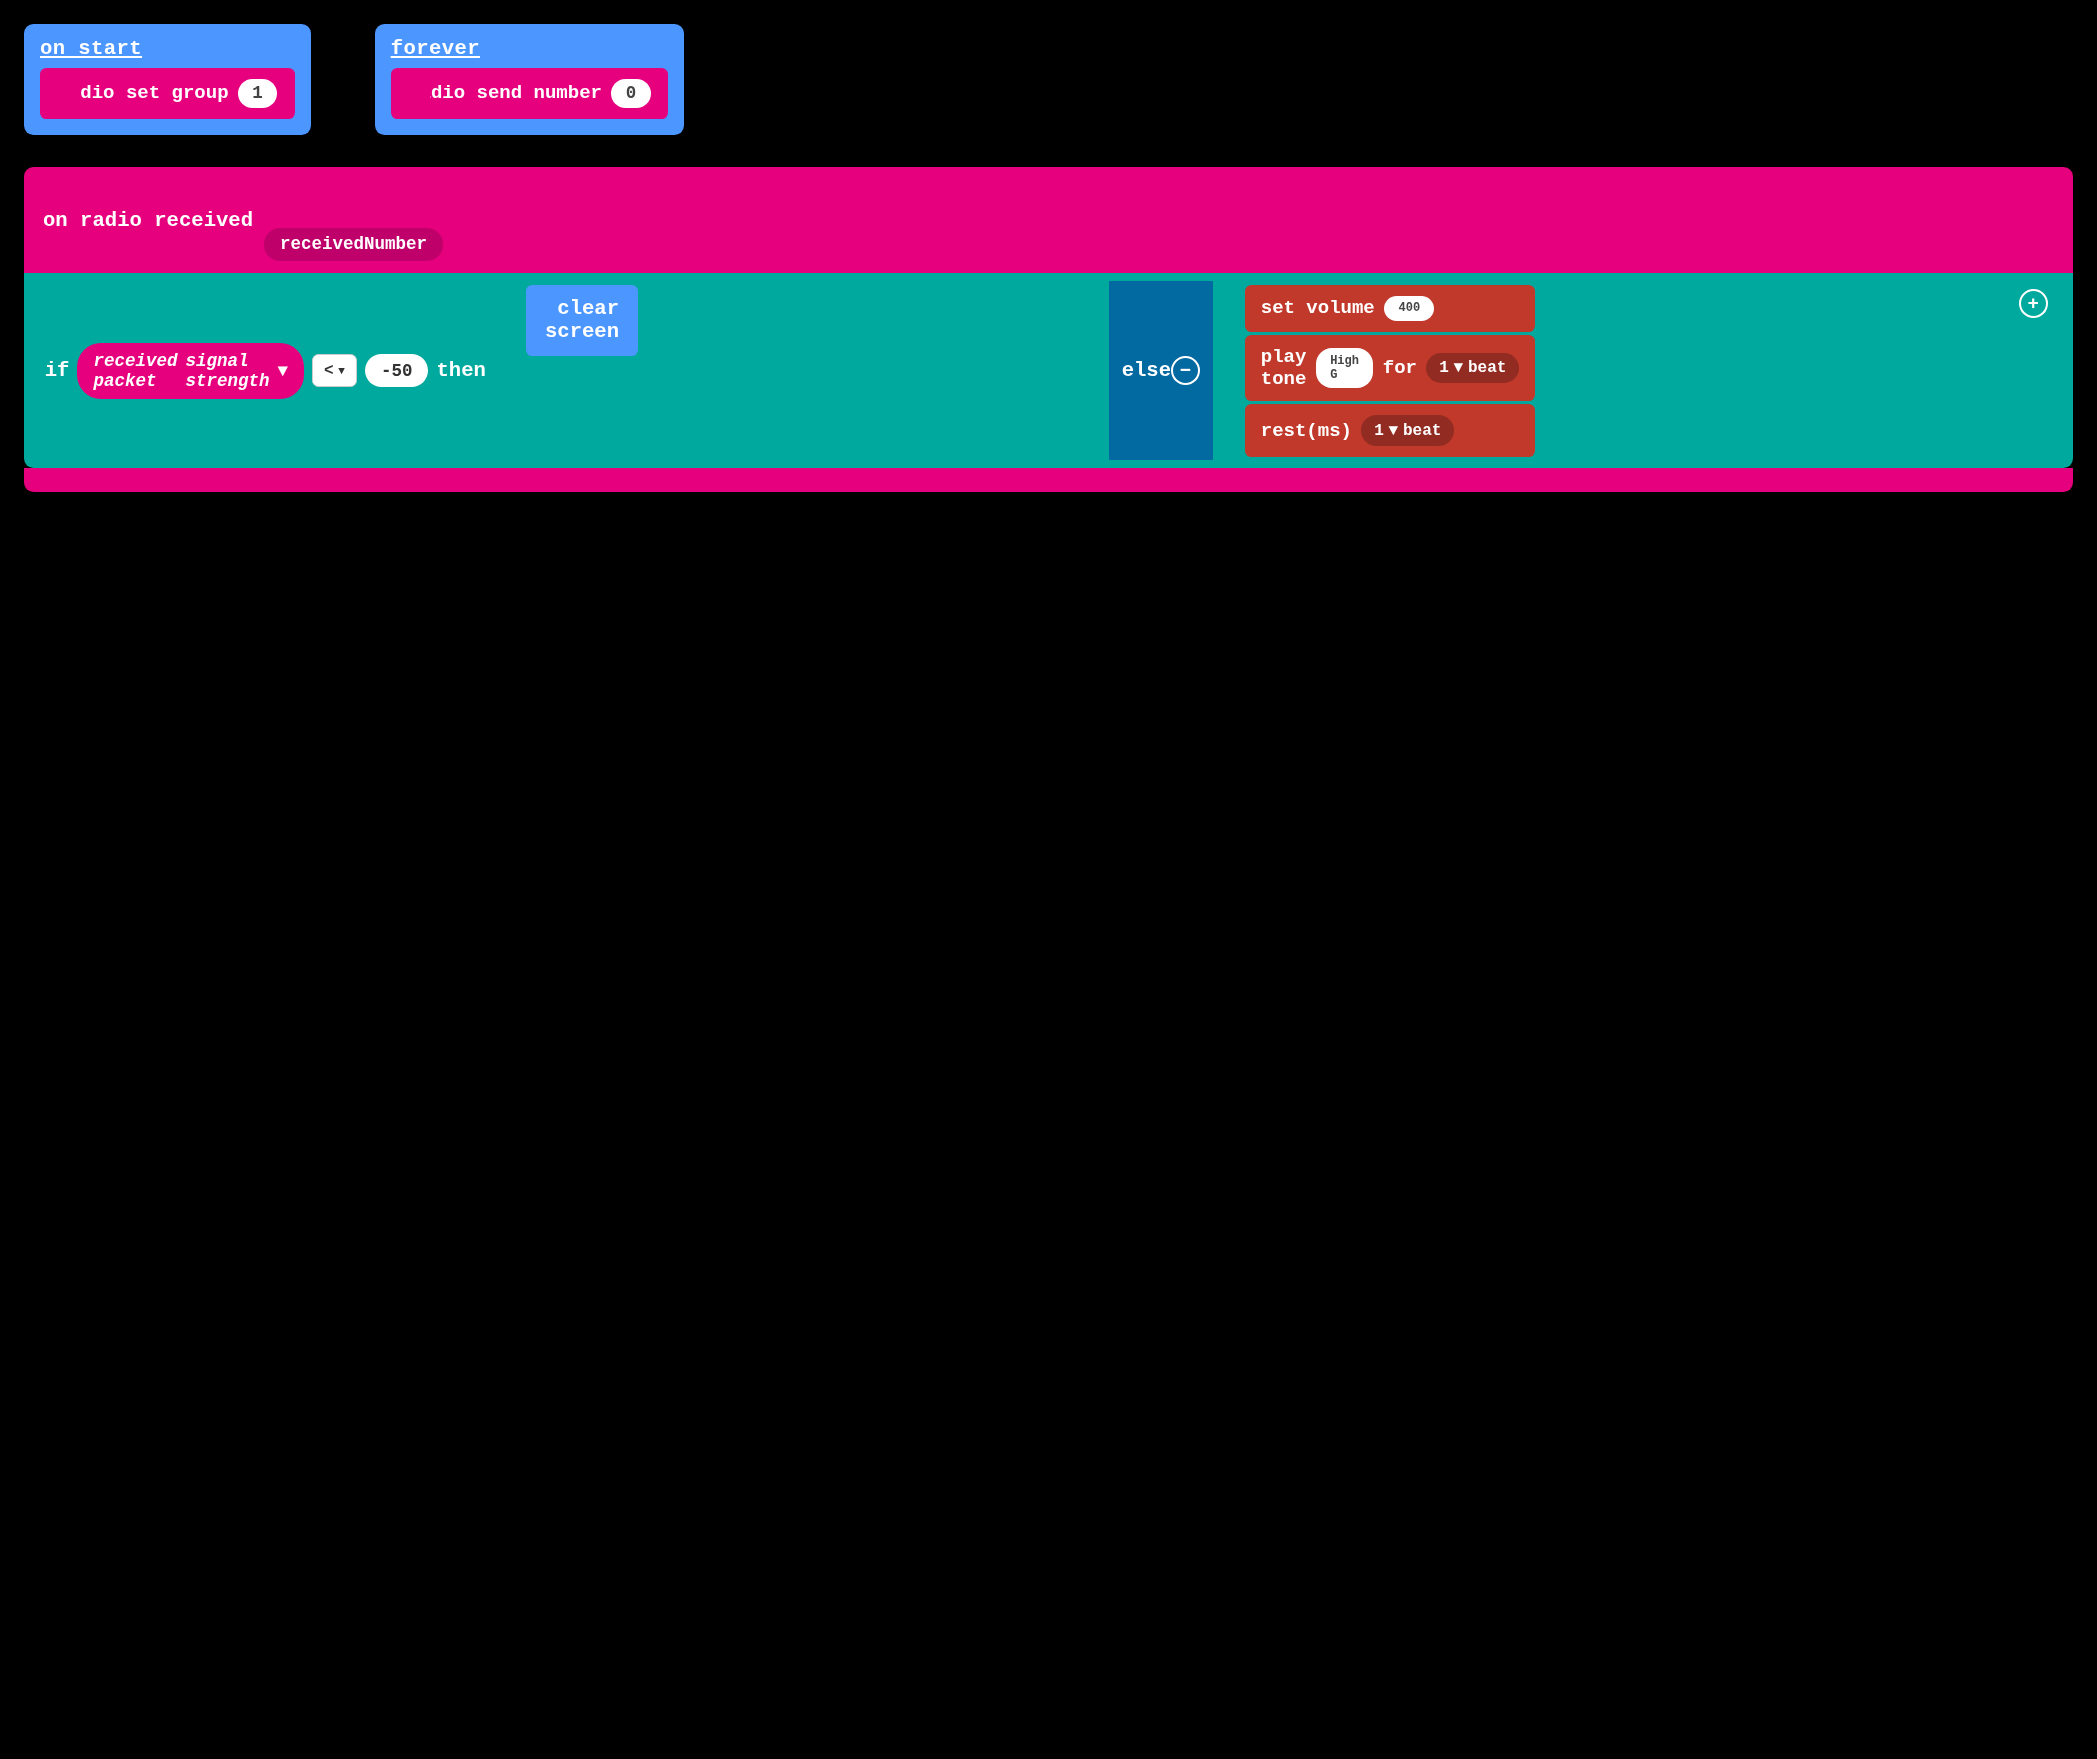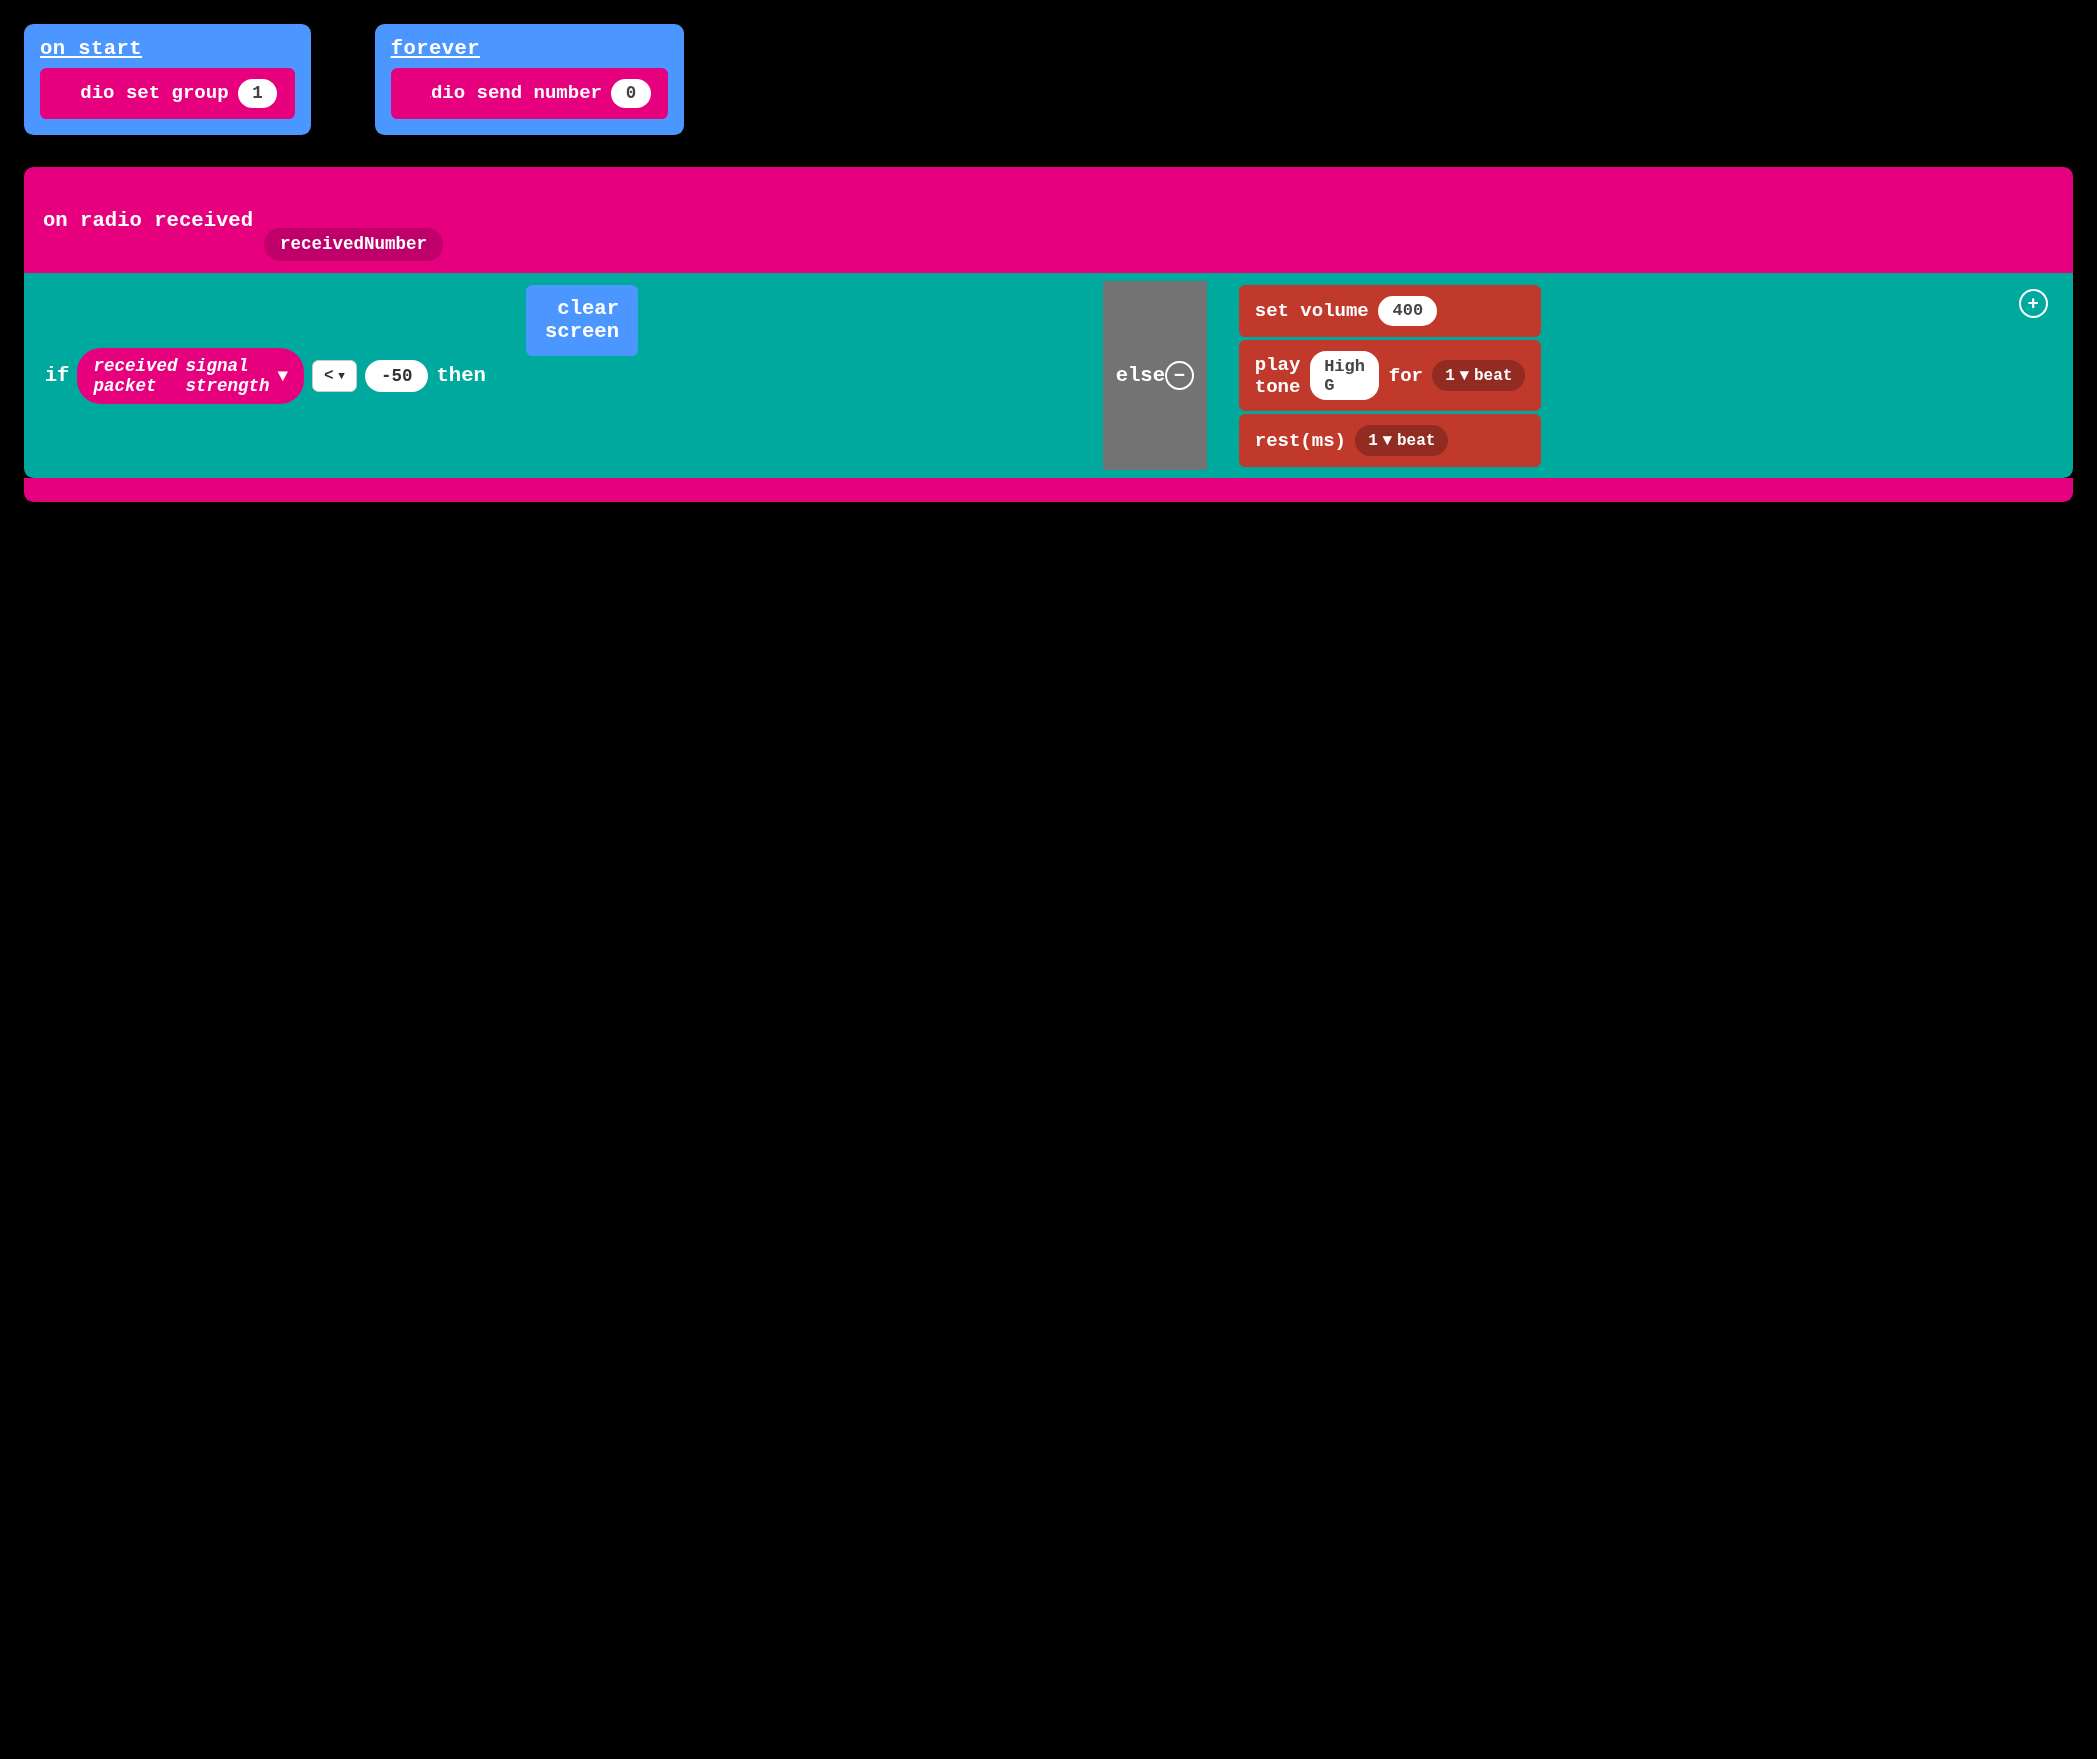--- a/index.html
+++ b/index.html
@@ -196,21 +196,21 @@
       color: #fff;
       font-size: 20.6px;
       font-family: 'Courier New', Courier, monospace;
       font-weight: bold;
       position: relative;
       text-align: right;
     }
 
     
     .else-row {
-      background: #737373;
+      background: #0369a1;
       display: flex;
       align-items: center;
       justify-content: space-between;
       padding: 8px 12.7px;
       color: #fff;
       font-size: 20.6px;
       font-family: 'Courier New', Courier, monospace;
       font-weight: bold;
     }
 
@@ -262,21 +262,21 @@
       display: inline-flex;
       align-items: center;
       gap: 4.8px;
     }
 
     .white-pill {
       background: #fff;
       border-radius: 16px;
       padding: 5.6px 14.3px;
       color: #444;
-      font-size: 17px;
+      font-size: 12px;
       font-family: 'Courier New', Courier, monospace;
       font-weight: bold;
       display: inline-flex;
       align-items: center;
     }
 
     
     .plus-row {
       background: #00A99D;
       padding: 8px 12.7px;

